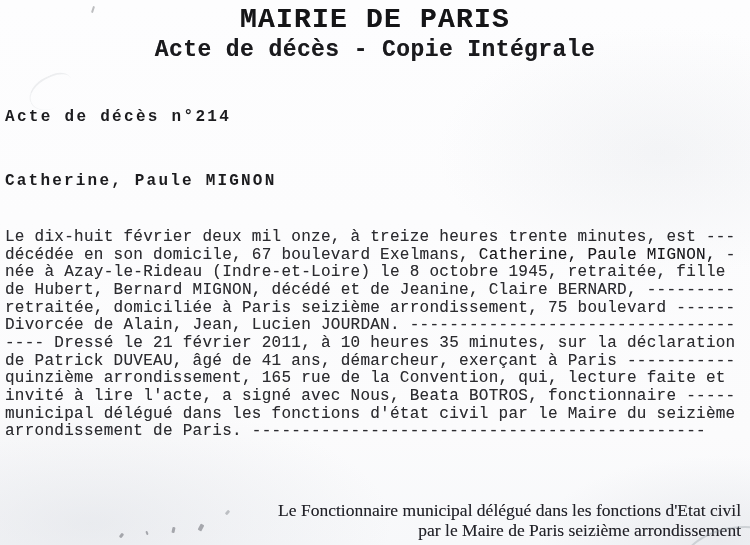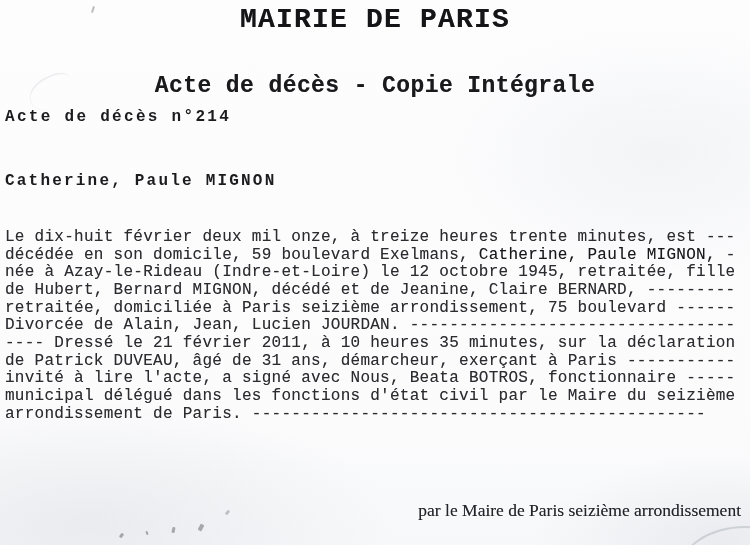--- a/index.html
+++ b/index.html
@@ -26,21 +26,20 @@
     text-shadow: 0 0 0.5px rgba(20,20,25,0.55);
   }
   .doc-subtitle {
     position: absolute;
     top: 37px; left: 0; width: 750px;
     text-align: center;
     font-size: 23px; font-weight: bold;
     letter-spacing: 0.4px;
     color: #1a1a1d;
     text-shadow: 0 0 0.5px rgba(20,20,25,0.5);
-    margin-top: 36px;
   }
   .act-number {
     position: absolute;
     top: 108px; left: 5px;
     font-size: 16px; font-weight: bold;
     letter-spacing: 2.3px;
     color: #1c1c1f;
     white-space: pre;
   }
   .deceased-name {
@@ -114,33 +113,35 @@
 
   <div class="doc-title">MAIRIE DE PARIS</div>
   <div class="doc-subtitle">Acte de décès - Copie Intégrale</div>
 
   <div class="act-number">Acte de décès n°214</div>
 
   <div class="deceased-name">Catherine, Paule MIGNON</div>
 
   <div class="body-text">
     <div class="body-line">Le dix-huit février deux mil onze, à treize heures trente minutes, est ---</div>
-    <div class="body-line"><span>décédée en son domicile, 59 boulevard Exelmans, </span><b>Catherine, Paule MIGNON,</b><span> -</span></div>
-    <div class="body-line">née à Azay-le-Rideau (Indre-et-Loire) le 12 octobre 1945, retraitée, fille</div>
+    <div class="body-line"><span>décédée en son domicile, 67 boulevard Exelmans, </span><b>Catherine, Paule MIGNON,</b><span> -</span></div>
+    <div class="body-line">née à Azay-le-Rideau (Indre-et-Loire) le 8 octobre 1945, retraitée, fille</div>
     <div class="body-line">de Hubert, Bernard MIGNON, décédé et de Jeanine, Claire BERNARD, ---------</div>
     <div class="body-line">retraitée, domiciliée à Paris seizième arrondissement, 75 boulevard ------</div>
     <div class="body-line">Divorcée de Alain, Jean, Lucien JOURDAN. ---------------------------------</div>
     <div class="body-line">---- Dressé le 21 février 2011, à 10 heures 35 minutes, sur la déclaration</div>
-    <div class="body-line">de Patrick DUVEAU, âgé de 31 ans, démarcheur, exerçant à Paris -----------</div>
+    <div class="body-line">de Patrick DUVEAU, âgé de 41 ans, démarcheur, exerçant à Paris -----------</div>
+    <div class="body-line">quinzième arrondissement, 165 rue de la Convention, qui, lecture faite et</div>
     <div class="body-line">invité à lire l'acte, a signé avec Nous, Beata BOTROS, fonctionnaire -----</div>
     <div class="body-line">municipal délégué dans les fonctions d'état civil par le Maire du seizième</div>
     <div class="body-line">arrondissement de Paris. ----------------------------------------------</div>
   </div>
 
   <div class="footer-block">
+    <div>Le Fonctionnaire municipal délégué dans les fonctions d'Etat civil</div>
     <div>par le Maire de Paris seizième arrondissement</div>
   </div>
 
   <div class="stamp-arc"></div>
   <div class="tick-top"></div>
   <div class="smudge"></div>
   <div class="speck speck-1"></div>
   <div class="speck speck-2"></div>
   <div class="speck speck-3"></div>
   <div class="speck speck-4"></div>

